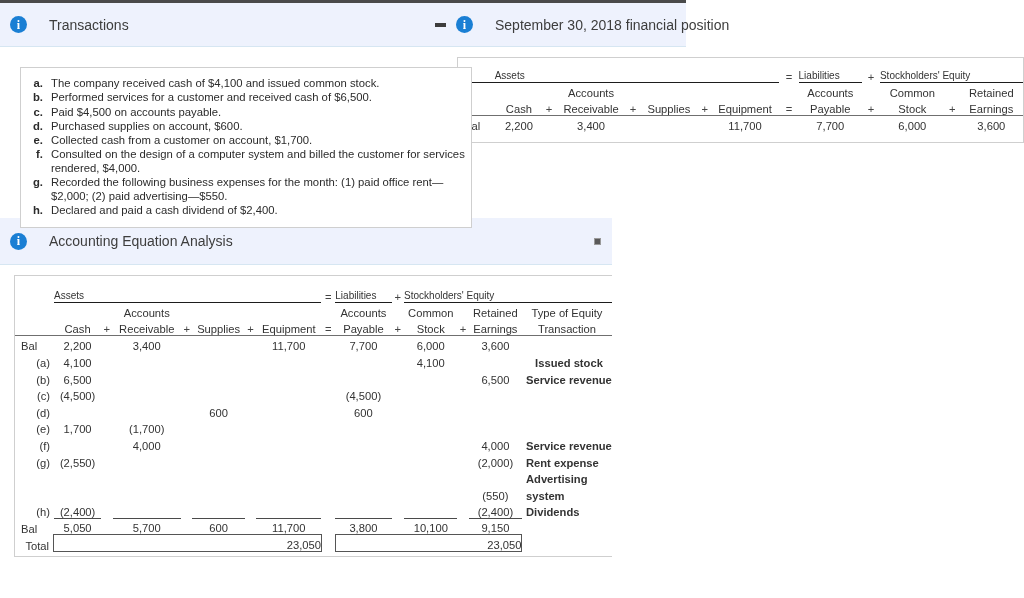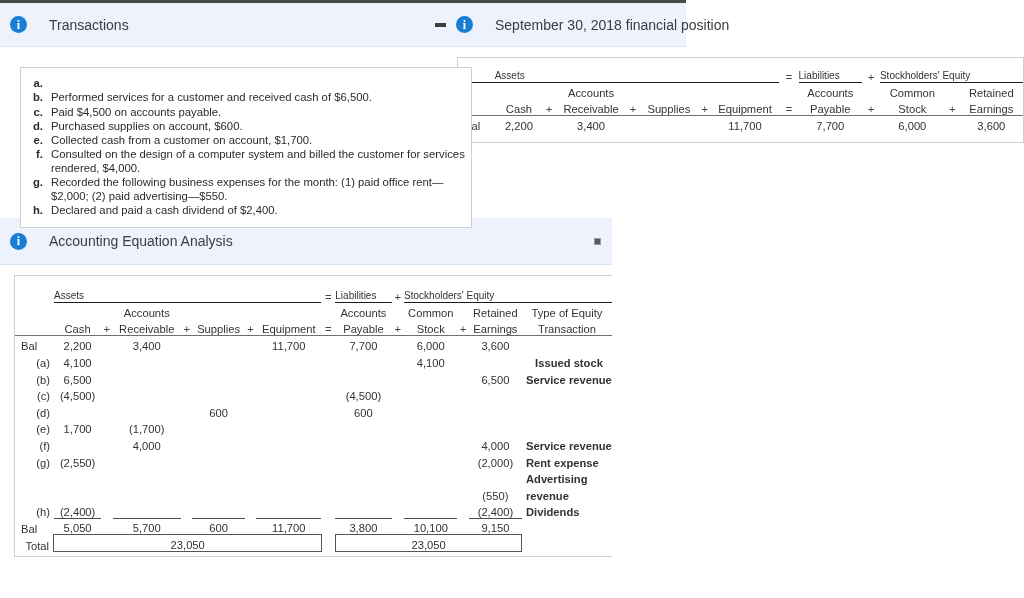--- a/index.html
+++ b/index.html
@@ -150,21 +150,21 @@
   .rowlabel { text-align: left; padding-left: 6px !important; width: 34px; color: #333; }
   .rowlabel.indent { text-align: right; padding-right: 4px !important; padding-left: 0 !important; width: 38px; }
 
   .typecell { text-align: left; padding-left: 4px !important; font-weight: bold; }
   .typecell.ctr-type { text-align: center; }
 
   
   .total-label { text-align: center; padding-left: 6px !important; }
   .total-cell {
     border: 1.3px solid #555555;
-    text-align: center;
+    text-align: right;
     height: 19px;
     margin-left: 7px;
   }
   .total-gap { width: 10px; border: none; }
 </style>
 </head>
 <body>
 
 <div id="root">
 
@@ -175,20 +175,21 @@
       <span class="minimize-btn">
         <span class="bar"></span>
       </span>
     </div>
   </div>
 
   <div class="tx-box">
     <ul class="tx-list">
       <li class="tx-item">
         <span class="tx-letter">a.</span>
+        <span class="tx-text">The company received cash of $4,100 and issued common stock.</span>
       </li>
       <li class="tx-item">
         <span class="tx-letter">b.</span>
         <span class="tx-text">Performed services for a customer and received cash of $6,500.</span>
       </li>
       <li class="tx-item">
         <span class="tx-letter">c.</span>
         <span class="tx-text">Paid $4,500 on accounts payable.</span>
       </li>
       <li class="tx-item">
@@ -549,21 +550,21 @@
           <td></td>
           <td class="ctr"></td>
           <td></td>
           <td class="ctr"></td>
           <td></td>
           <td class="ctr"></td>
           <td></td>
           <td class="ctr"></td>
           <td></td>
           <td class="ctr">(550)</td>
-          <td class="typecell">revenue</td>
+          <td class="typecell">system</td>
         </tr>
 
         <tr>
           <td class="rowlabel indent">(h)</td>
           <td class="ctr rule-col">(2,400)</td>
           <td></td>
           <td class="ctr rule-col"></td>
           <td></td>
           <td class="ctr rule-col"></td>
           <td></td>

